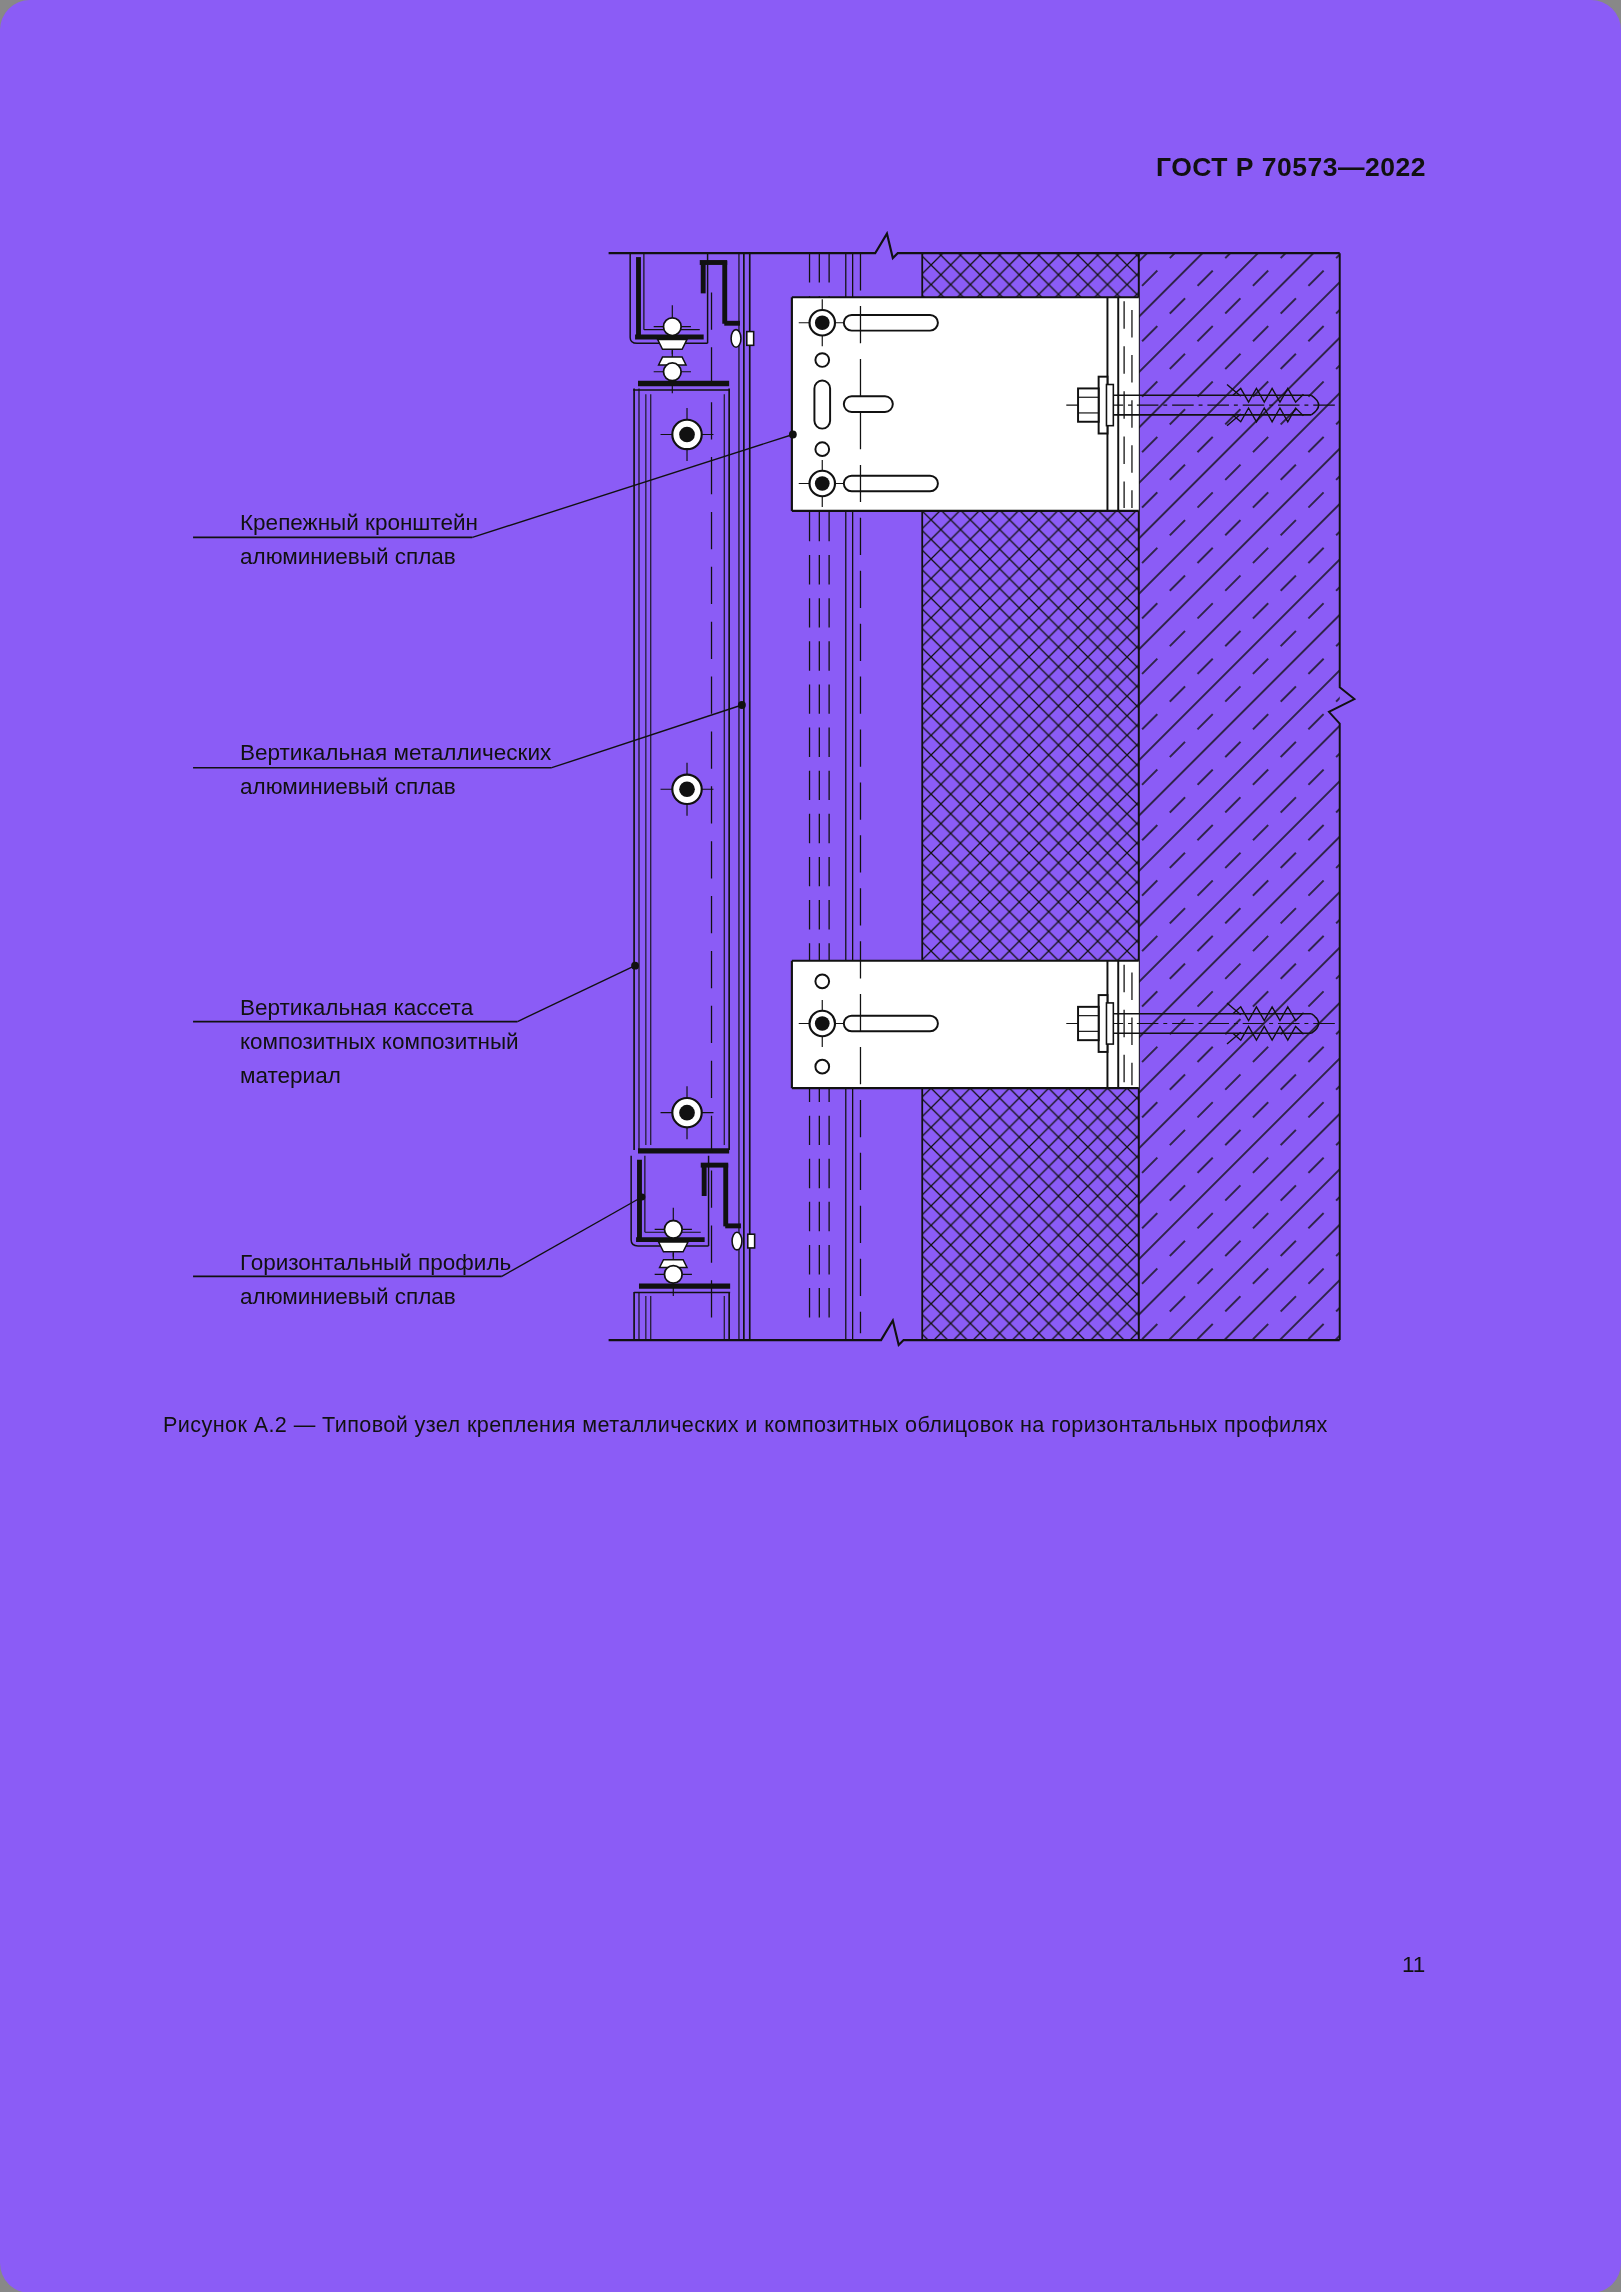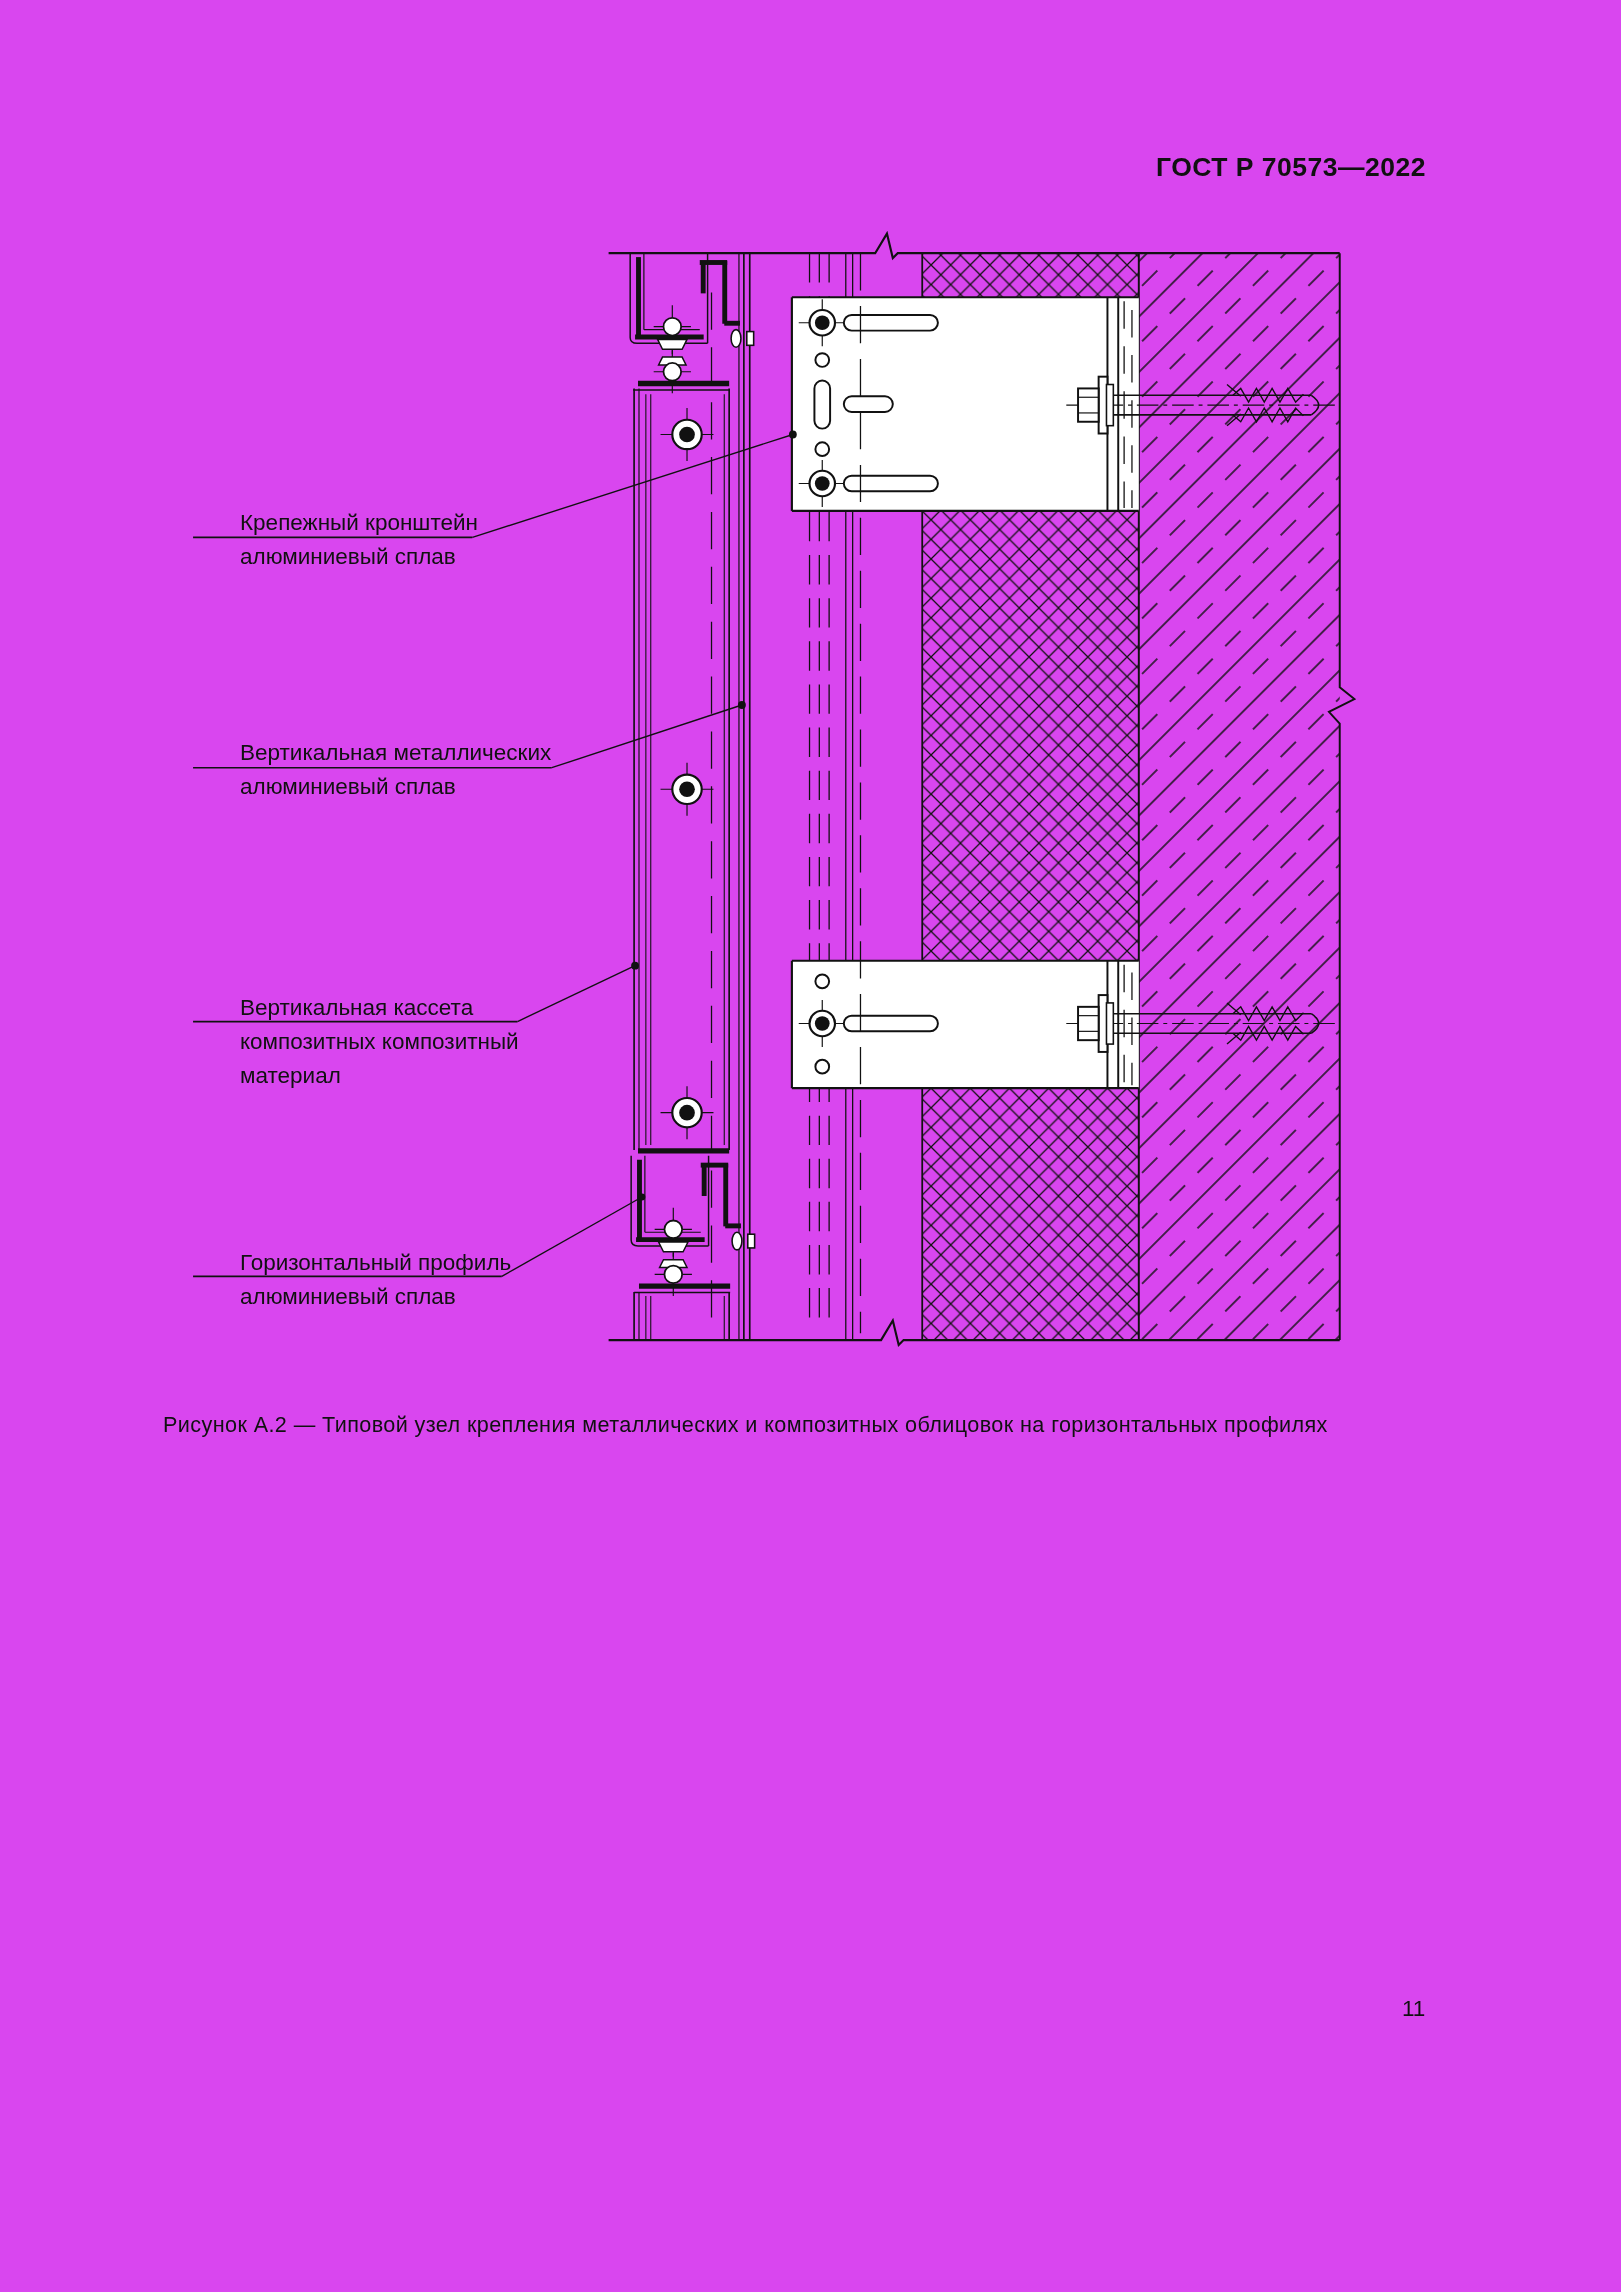--- a/index.html
+++ b/index.html
@@ -1,22 +1,23 @@
 <!DOCTYPE html>
 <html><head>
 <meta charset="utf-8">
 <style>
   html,body{margin:0;padding:0;background:#888;}
   .page{
     position:relative;
     width:1621px;height:2293px;
-    background:#d946ef;
+    background:#8b5cf6;
     font-family:"Liberation Sans", sans-serif;
     color:#111;
     overflow:hidden;
+    border-radius:30px;
   }
   .doc-header{
     position:absolute;top:152px;right:195px;
     font-size:26.5px;font-weight:bold;letter-spacing:0.5px;
     white-space:nowrap;
   }
   .drawing-svg{position:absolute;left:0;top:0;}
   .callout{
     position:absolute;left:193px;
     font-size:22.5px;line-height:34px;
@@ -28,21 +29,21 @@
   .lbl2{top:736px;}
   .lbl3{top:991px;}
   .lbl4{top:1246px;}
   .figure-caption{
     position:absolute;left:134px;top:1412px;
     font-size:21.6px;letter-spacing:0.4px;
     white-space:nowrap;
     margin-left:29px;
   }
   .page-number{
-    position:absolute;left:1402px;top:1996px;
+    position:absolute;left:1402px;top:1952px;
     font-size:22.5px;
   }
 </style>
 </head>
 <body>
 
 <div class="page">
 
   <div class="doc-header">ГОСТ Р 70573—2022</div>
 

